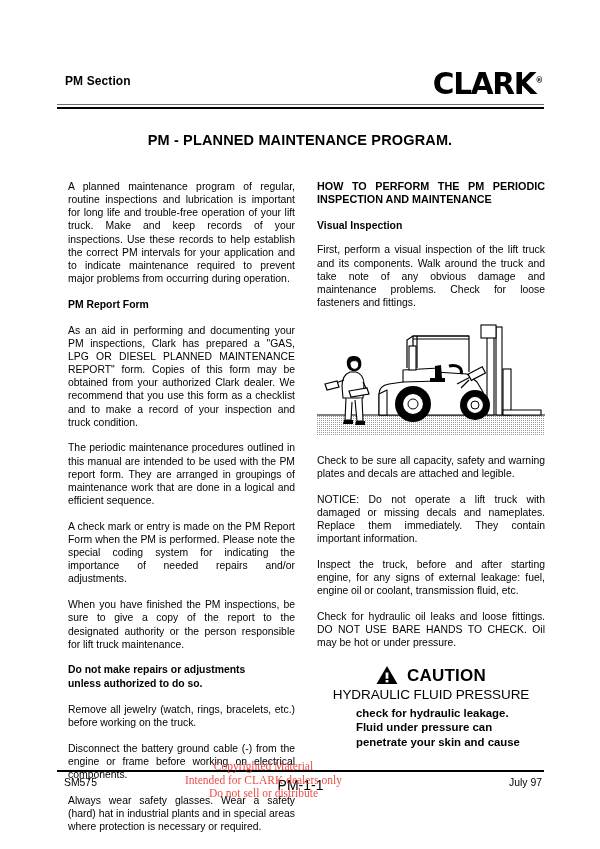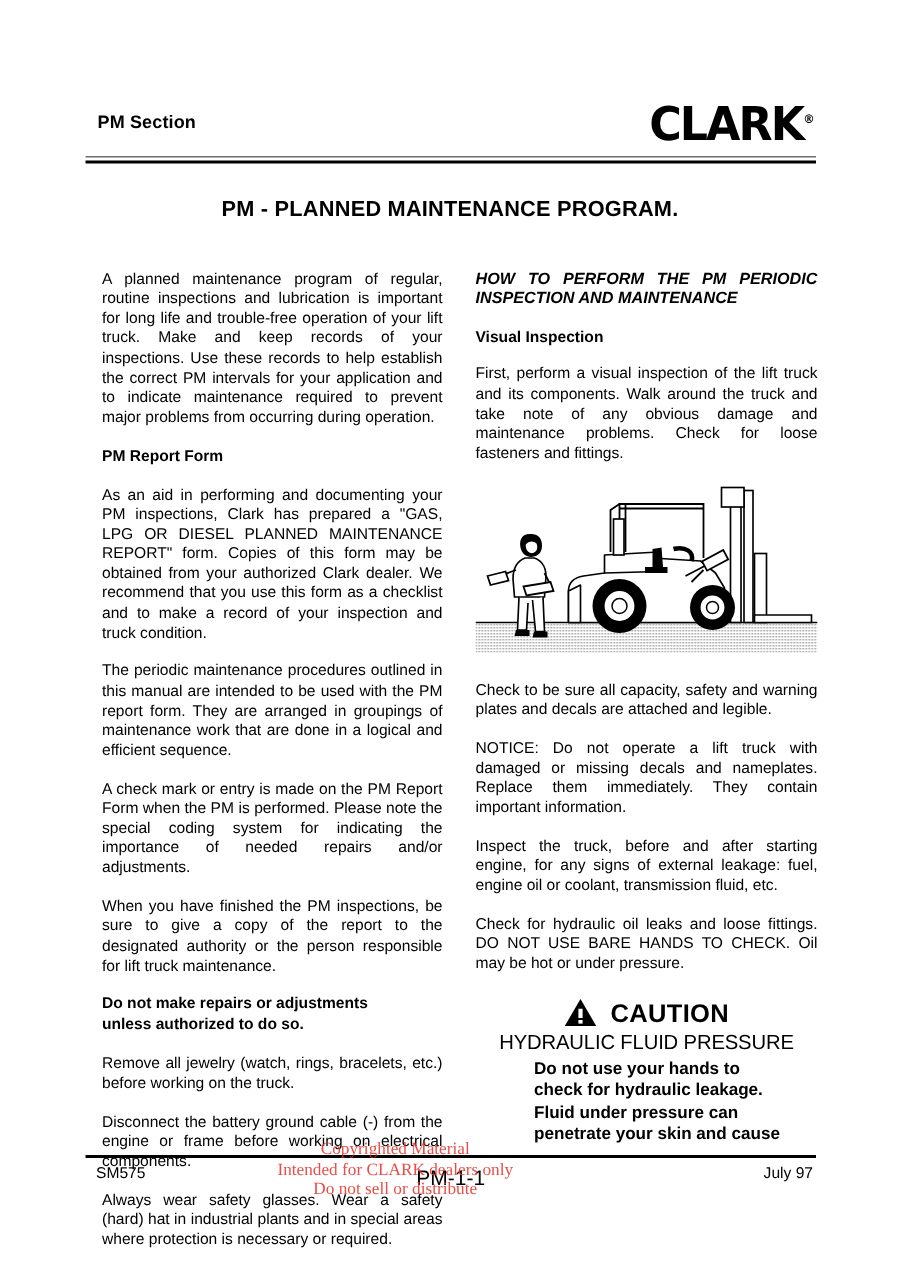--- a/index.html
+++ b/index.html
@@ -106,21 +106,20 @@
     margin: 0 0 12.6px 0;
   }
   .sub-head.tight { margin-bottom: 11px; }
 
   .col-head {
     font-weight: bold;
     font-size: 10.8px;
     line-height: 13.3px;
     text-align: left;
     margin: 0 0 13px 0;
-    font-style: italic;
   }
 
   .bold-center {
     font-weight: bold;
     text-align: center;
     margin: 0 0 12.6px 0;
     line-height: 13.4px;
   }
 
   .spacer-before { margin-top: 7px; }
@@ -362,21 +361,20 @@
       <div class="caution-title-row">
         <svg width="22" height="20" viewBox="0 0 22 20">
           <path d="M11 1 L21.5 19 L0.5 19 Z" fill="#000"></path>
           <rect x="9.6" y="7.5" width="2.8" height="6.2" fill="#fff"></rect>
           <rect x="9.6" y="15" width="2.8" height="2.4" fill="#fff"></rect>
         </svg>
         <span class="caution-word">CAUTION</span>
       </div>
       <div class="caution-subject">HYDRAULIC FLUID PRESSURE</div>
       <div class="caution-body">
-        <span class="j">Do not use your hands to</span>
         <span class="j">check for hydraulic leakage.</span>
         <span class="j">Fluid under pressure can</span>
         <span class="j">penetrate your skin and cause</span>
       </div>
     </div>
   </div>
 
   <div class="footer-rule"></div>
   <div class="footer">
     <div class="footer-left">SM575</div>

